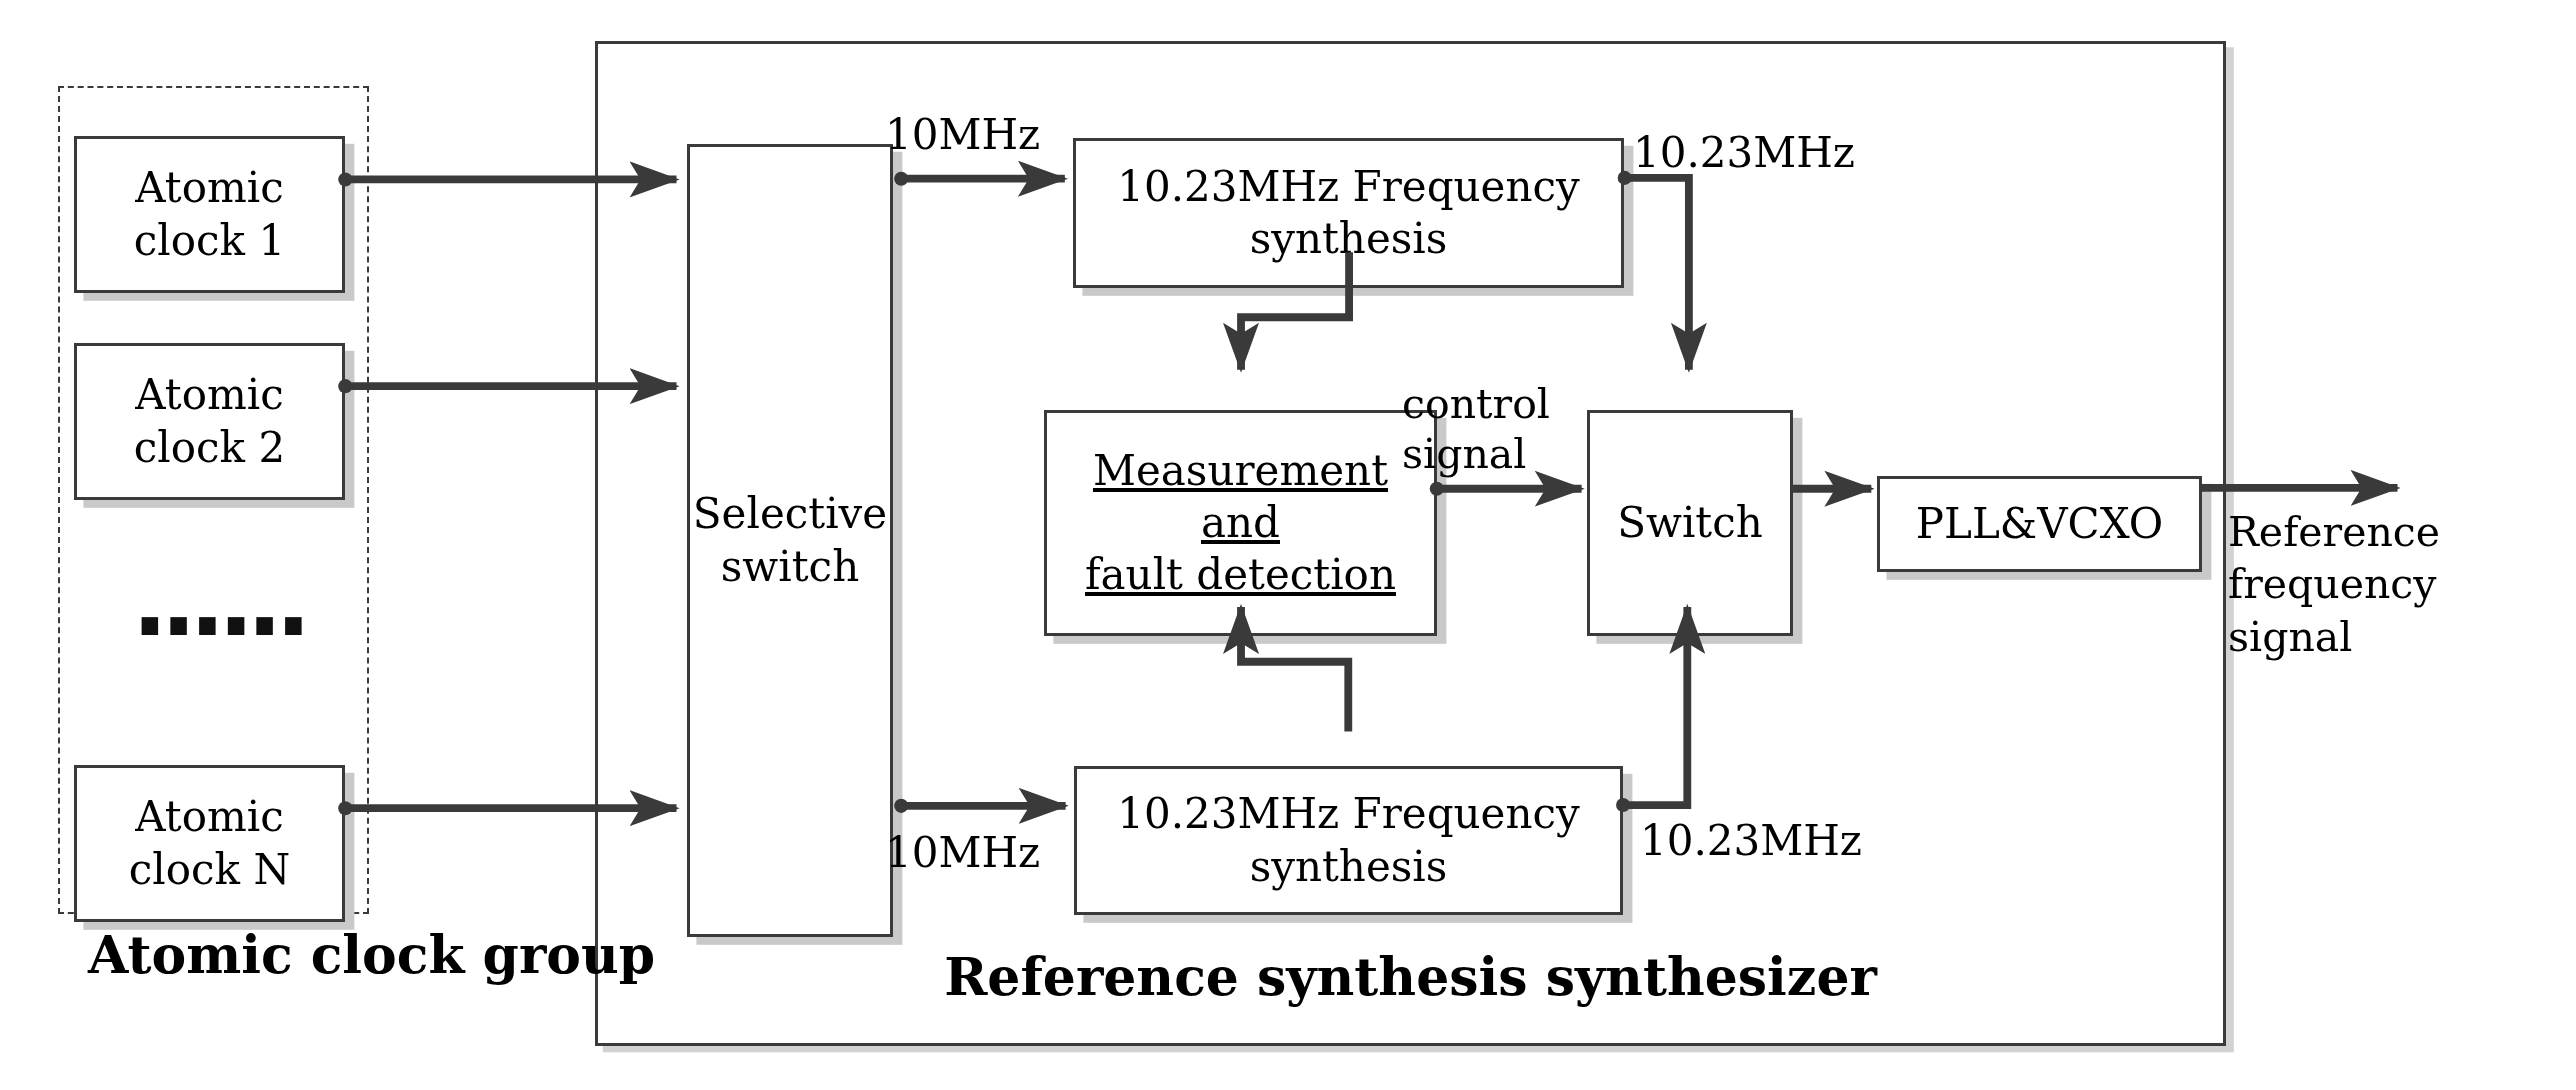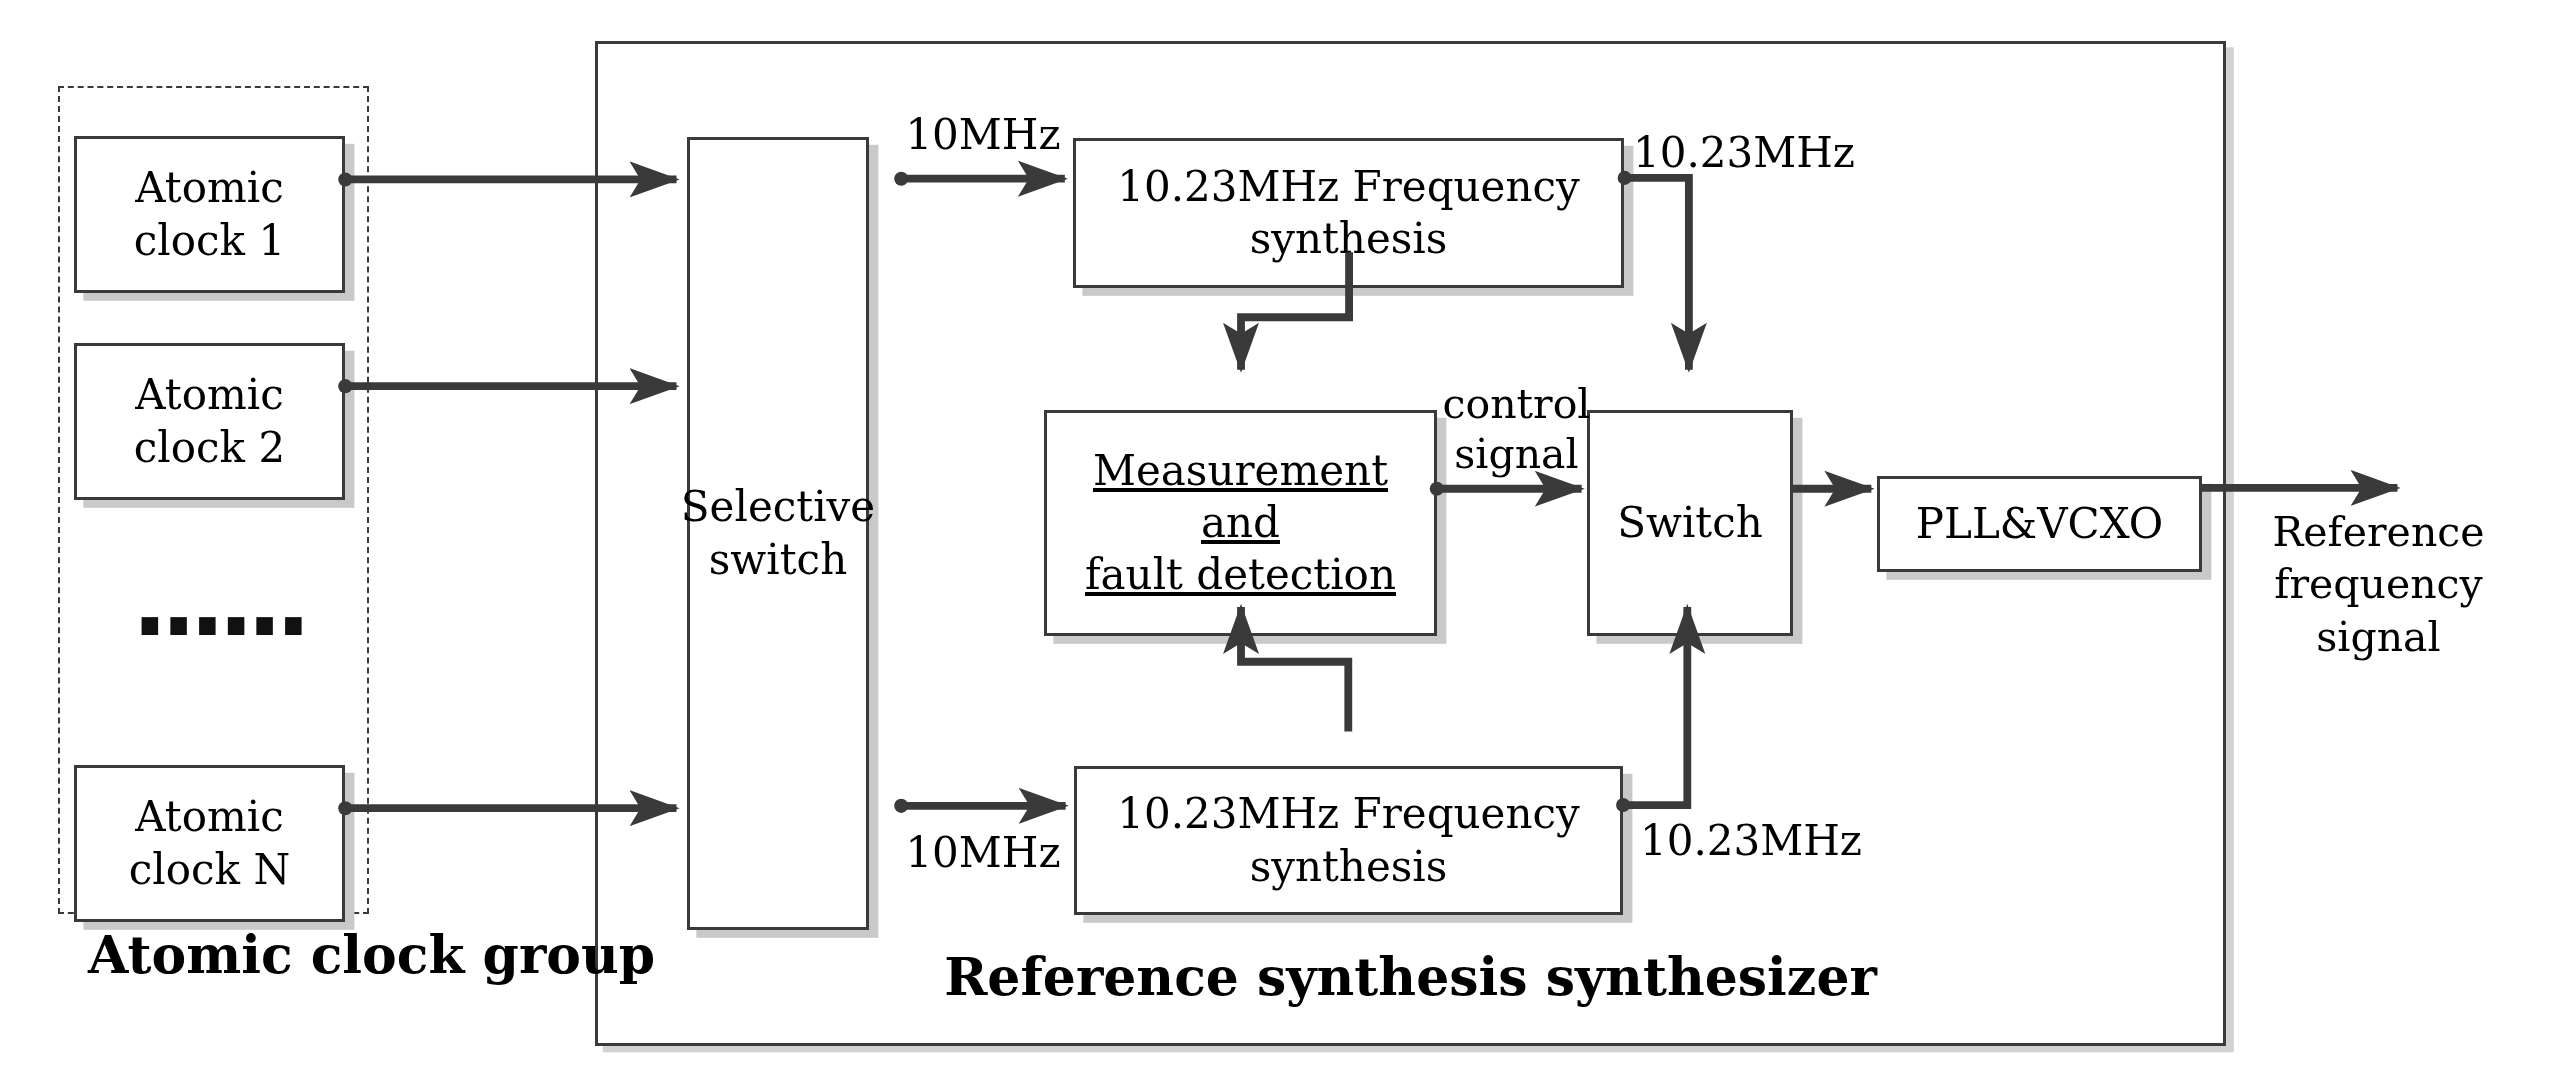--- a/index.html
+++ b/index.html
@@ -30,30 +30,30 @@
     display:flex;align-items:center;justify-content:center;
     text-align:center;white-space:pre-line;
     font-size:42px;line-height:1.24;
     box-shadow:9.4px 7.8px 0 0 #c9c9c9;
     z-index:2;
     margin-top:35px;
   }
   .clock1{left:74px;top:101px;width:271px;height:157px;}
   .clock2{left:74px;top:308px;width:271px;height:157px;}
   .clockN{left:74px;top:730px;width:271px;height:157px;}
-  .selective{left:687px;top:102px;width:182px;height:793px;border-width:3.1px;}
+  .selective{left:687px;top:109px;width:206px;height:793px;border-width:3.1px;}
   .synth-top{left:1073px;top:103px;width:551px;height:150px;}
   .synth-bottom{left:1074px;top:731px;width:549px;height:149px;}
   .measurement{left:1044px;top:375px;width:393px;height:226px;text-decoration:underline;}
   .switchbox{left:1587px;top:375px;width:206px;height:226px;}
   .pll{left:1877px;top:441px;width:325px;height:96px;}
   
   .flabel{
     position:absolute;white-space:pre-line;z-index:4;
-    font-size:42px;line-height:1.2;text-align:center;
+    font-size:42px;line-height:1.2;
   }
   .lbl-10mhz-top{left:885px;top:110px;width:196px;}
   .lbl-1023-top{left:1633px;top:128px;width:204px;text-align:left;}
   .lbl-10mhz-bottom{left:885px;top:828px;width:196px;}
   .lbl-1023-bottom{left:1640px;top:816px;width:204px;text-align:left;}
   .lbl-control{left:1402px;top:379px;width:229px;font-size:41px;line-height:1.22;}
   .lbl-refsignal{left:2228px;top:506px;width:301px;font-size:41px;line-height:1.28;}
   .group-title{
     position:absolute;left:88px;top:924px;width:438px;
     font-size:52px;font-weight:bold;white-space:nowrap;z-index:4;

